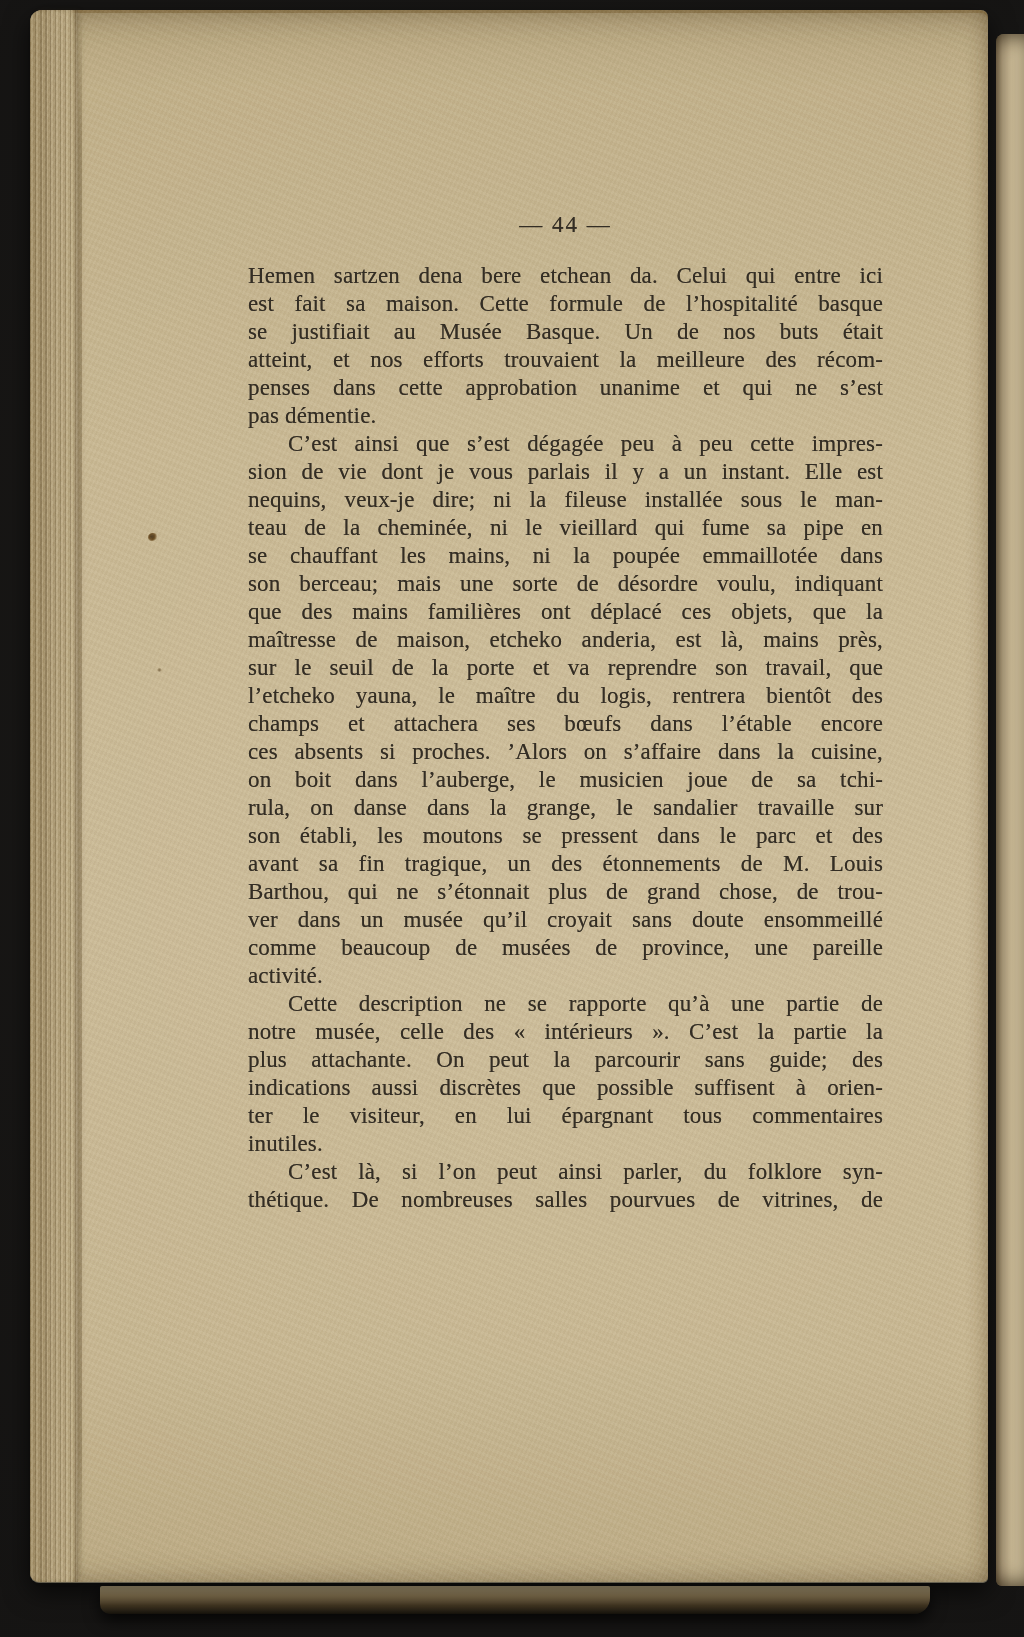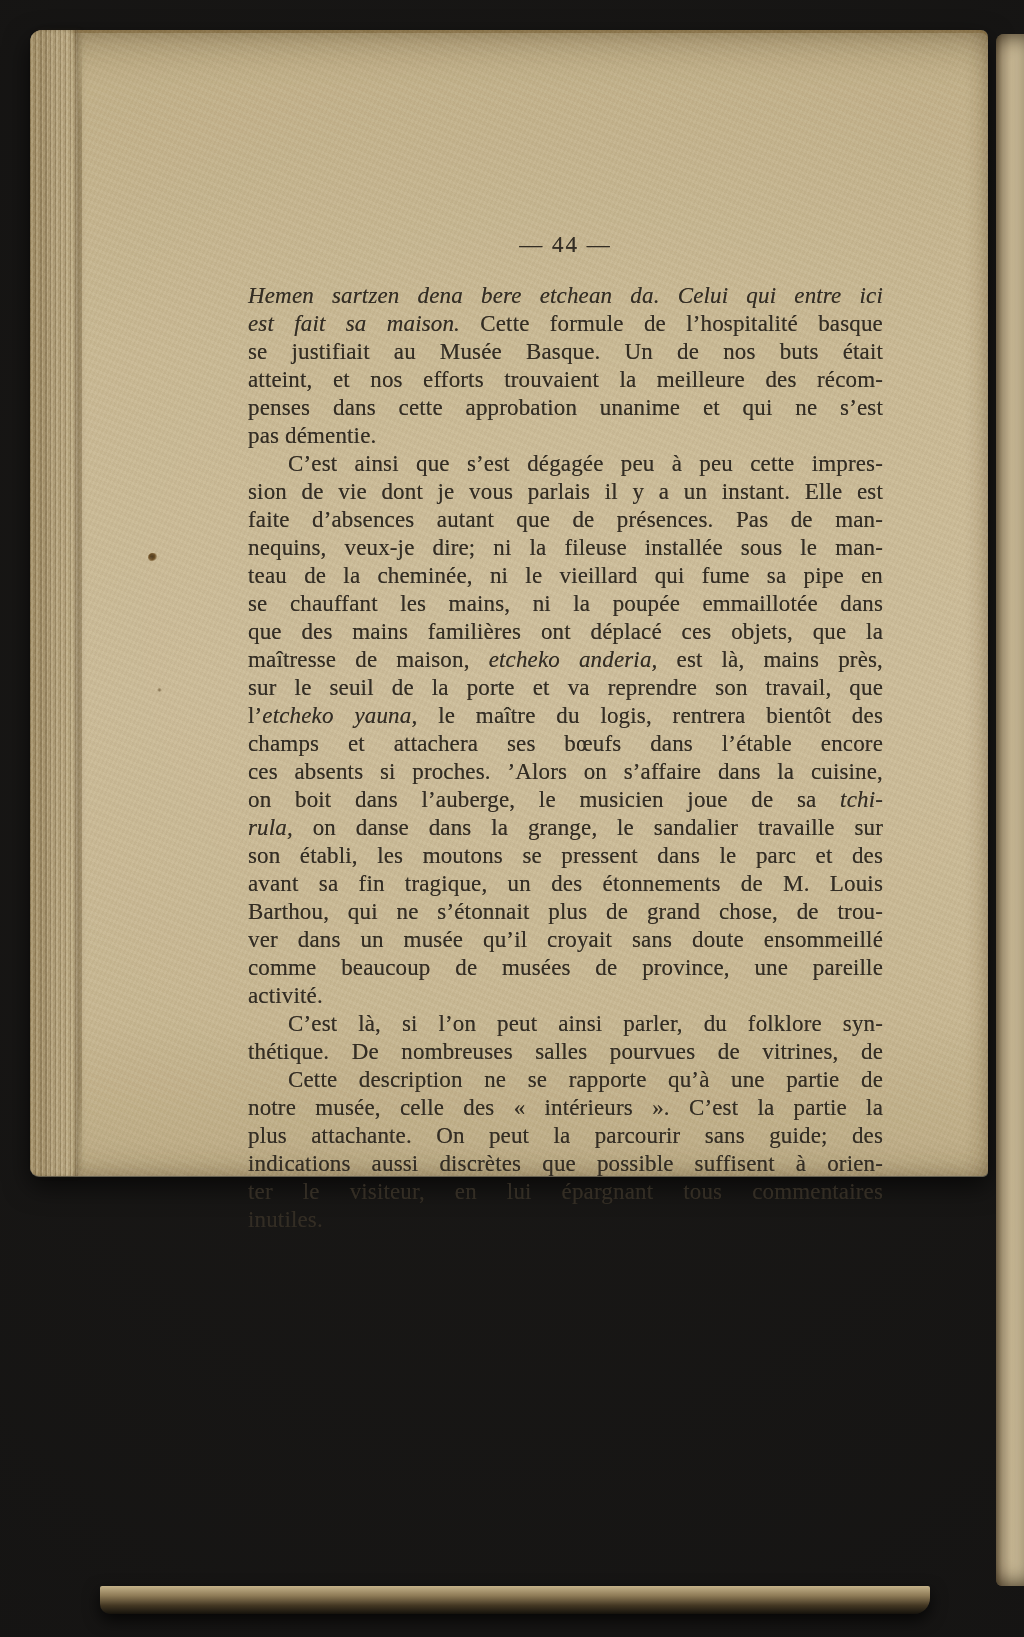--- a/index.html
+++ b/index.html
@@ -38,23 +38,23 @@
     width: 28px;
     height: 1552px;
     border-radius: 8px 0 0 6px;
     background: linear-gradient(90deg, #77674c 0%, #a79677 22%, #c2b28f 55%, #cabb98 100%);
     box-shadow: inset 0 14px 20px -12px rgba(40,30,15,0.8), inset 0 -14px 20px -12px rgba(40,30,15,0.8);
   }
   
   .page {
     position: absolute;
     left: 30px;
-    top: 30px;
+    top: 10px;
     width: 958px;
-    height: 1146px;
+    height: 1572px;
     border-radius: 12px 7px 5px 9px;
     background:
       radial-gradient(120% 85% at 58% 52%, rgba(255,250,232,0.10), rgba(0,0,0,0) 72%),
       linear-gradient(180deg, #b6a57e 0%, #c2b18a 5%, #c8b791 28%, #cab995 58%, #c7b690 86%, #bcab84 100%);
     box-shadow:
       inset 0 3px 0 rgba(124,98,52,0.55),
       inset 0 16px 34px -16px rgba(70,52,24,0.45),
       inset 0 -14px 30px -16px rgba(70,52,24,0.40),
       inset -10px 0 22px -12px rgba(80,60,30,0.35),
       0 1px 0 rgba(238,224,188,0.40),
@@ -147,21 +147,21 @@
   .line {
     height: 28px;
     text-align: justify;
     text-align-last: justify;
     text-justify: inter-word;
     white-space: nowrap;
     overflow: visible;
   }
   .line.last { text-align-last: left; }
   .line.indent { text-indent: 40px; }
-  .it { font-style: italic; }
+  .it { }
 </style>
 </head>
 <body>
 
 <div class="photo">
 
   <div class="bottom-pages"></div>
 
   <div class="page">
     <div class="edge-striations"></div>
@@ -176,50 +176,50 @@
             <div class="line"><span class="it">Hemen sartzen dena bere etchean da. Celui qui entre ici</span></div>
             <div class="line"><span class="it">est fait sa maison.</span><span> Cette formule de l’hospitalité basque</span></div>
             <div class="line"><span>se justifiait au Musée Basque. Un de nos buts était</span></div>
             <div class="line"><span>atteint, et nos efforts trouvaient la meilleure des récom-</span></div>
             <div class="line"><span>penses dans cette approbation unanime et qui ne s’est</span></div>
             <div class="line last"><span>pas démentie.</span></div>
           </div>
           <div class="para">
             <div class="line indent"><span>C’est ainsi que s’est dégagée peu à peu cette impres-</span></div>
             <div class="line"><span>sion de vie dont je vous parlais il y a un instant. Elle est</span></div>
-            <div class="line"><span>faite d’absences autant que de présences. Pas de man-</span></div>
             <div class="line"><span>nequins, veux-je dire; ni la fileuse installée sous le man-</span></div>
             <div class="line"><span>teau de la cheminée, ni le vieillard qui fume sa pipe en</span></div>
             <div class="line"><span>se chauffant les mains, ni la poupée emmaillotée dans</span></div>
+            <div class="line"><span>son berceau; mais une sorte de désordre voulu, indiquant</span></div>
             <div class="line"><span>que des mains familières ont déplacé ces objets, que la</span></div>
             <div class="line"><span>maîtresse de maison, </span><span class="it">etcheko anderia,</span><span> est là, mains près,</span></div>
             <div class="line"><span>sur le seuil de la porte et va reprendre son travail, que</span></div>
             <div class="line"><span>l’</span><span class="it">etcheko yauna,</span><span> le maître du logis, rentrera bientôt des</span></div>
             <div class="line"><span>champs et attachera ses bœufs dans l’étable encore</span></div>
             <div class="line"><span>ces absents si proches. ’Alors on s’affaire dans la cuisine,</span></div>
             <div class="line"><span>on boit dans l’auberge, le musicien joue de sa </span><span class="it">tchi-</span></div>
             <div class="line"><span class="it">rula,</span><span> on danse dans la grange, le sandalier travaille sur</span></div>
             <div class="line"><span>son établi, les moutons se pressent dans le parc et des</span></div>
             <div class="line"><span>avant sa fin tragique, un des étonnements de M. Louis</span></div>
             <div class="line"><span>Barthou, qui ne s’étonnait plus de grand chose, de trou-</span></div>
             <div class="line"><span>ver dans un musée qu’il croyait sans doute ensommeillé</span></div>
             <div class="line"><span>comme beaucoup de musées de province, une pareille</span></div>
             <div class="line last"><span>activité.</span></div>
           </div>
           <div class="para">
-            <div class="line indent"><span>C’est là, si l’on peut ainsi parler, du folklore syn-</span></div>
-            <div class="line"><span>thétique. De nombreuses salles pourvues de vitrines, de</span></div>
-          </div>
-          <div class="para">
             <div class="line indent"><span>Cette description ne se rapporte qu’à une partie de</span></div>
             <div class="line"><span>notre musée, celle des « intérieurs ». C’est la partie la</span></div>
             <div class="line"><span>plus attachante. On peut la parcourir sans guide; des</span></div>
             <div class="line"><span>indications aussi discrètes que possible suffisent à orien-</span></div>
             <div class="line"><span>ter le visiteur, en lui épargnant tous commentaires</span></div>
             <div class="line last"><span>inutiles.</span></div>
           </div>
+          <div class="para">
+            <div class="line indent"><span>C’est là, si l’on peut ainsi parler, du folklore syn-</span></div>
+            <div class="line"><span>thétique. De nombreuses salles pourvues de vitrines, de</span></div>
+          </div>
         </div>
     </div>
   </div>
 
   <div class="next-page"></div>
 
 </div>
 
 </body></html>

